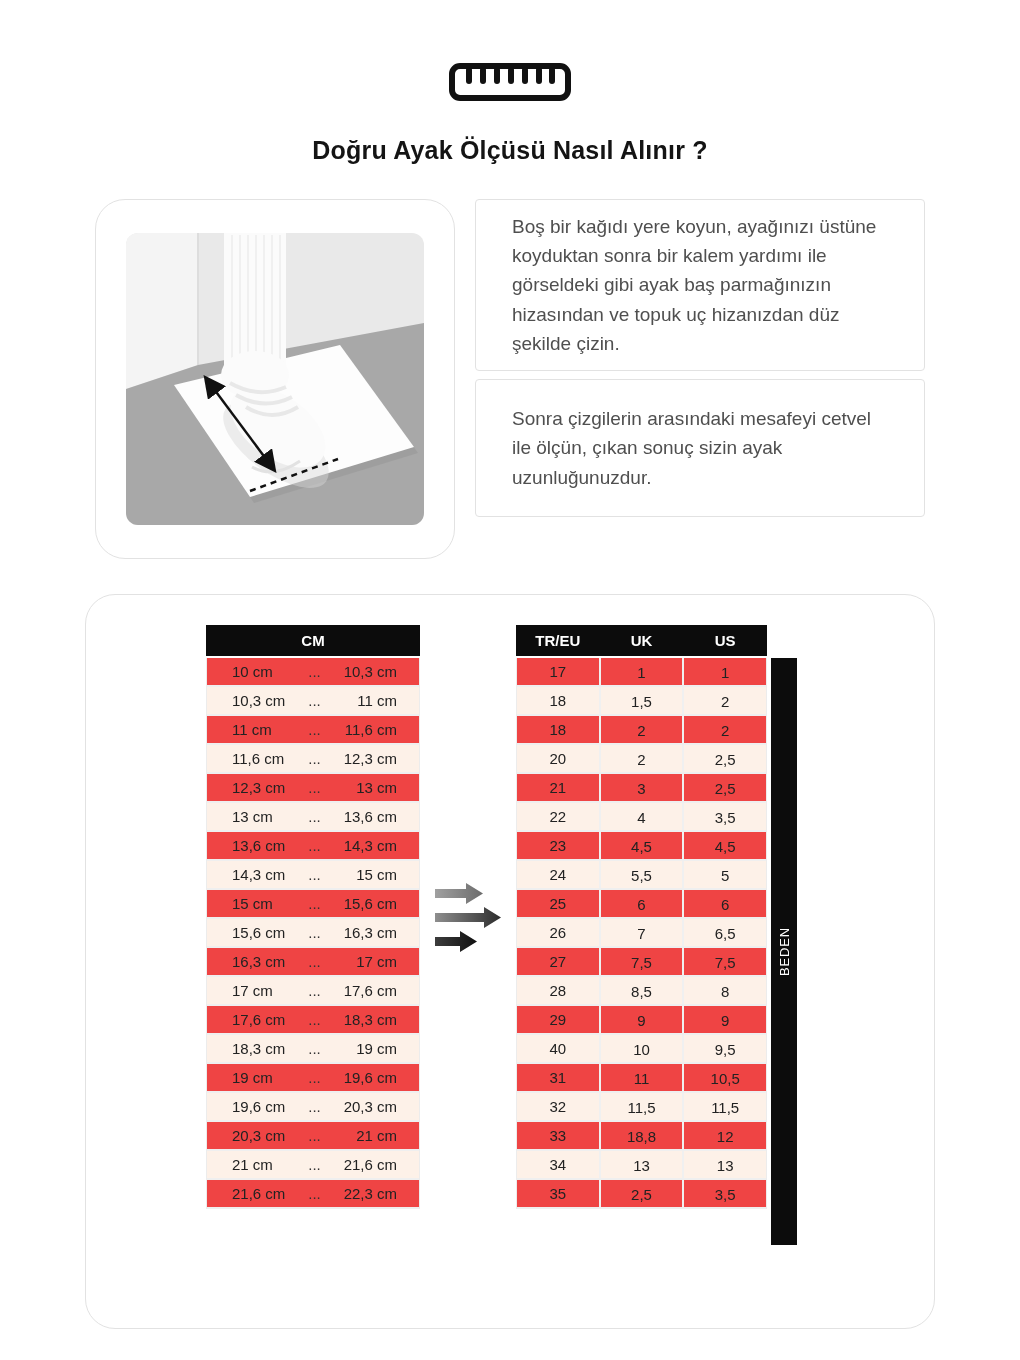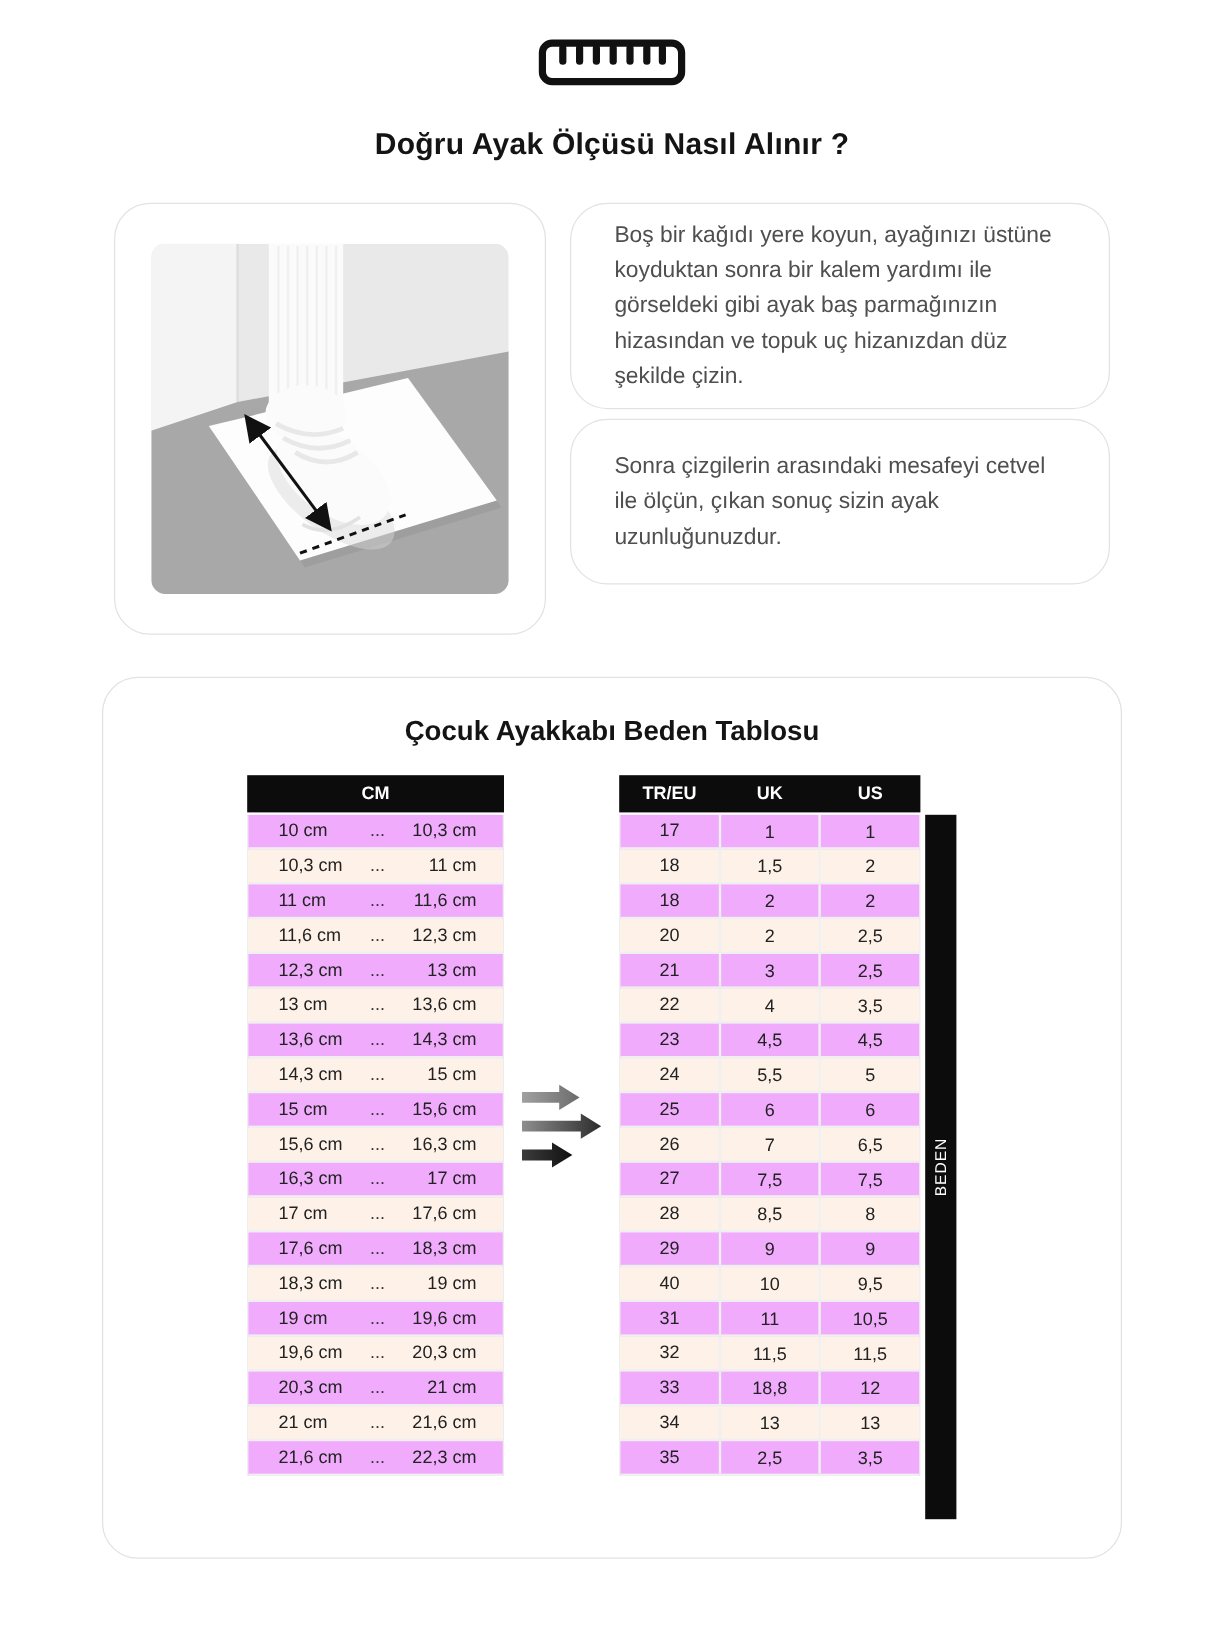--- a/index.html
+++ b/index.html
@@ -7,21 +7,21 @@
   body {
     width:1020px; height:1360px;
     font-family:"Liberation Sans", sans-serif;
     color:#1d1d1d;
     overflow:hidden;
   }
   .page { position:relative; width:1020px; height:1360px; }
   .content { width:850px; margin:0 auto; }
 
   
-  .top-header { padding-top:32px; text-align:center; }
+  .top-header { padding-top:62px; text-align:center; }
   .ruler-wrap { display:flex; justify-content:center; }
   .page-title {
     margin-top:34px;
     font-size:25px; font-weight:bold; color:#141414;
     letter-spacing:0.2px;
   }
 
   
   .instructions {
     margin-top:34px;
@@ -31,21 +31,21 @@
   .photo-card {
     flex:0 0 360px; height:360px;
     border:1px solid var(--card-border,#e2e2e2);
     border-radius:30px;
     display:flex; align-items:center; justify-content:center;
   }
   .photo-clip { width:298px; height:292px; border-radius:12px; overflow:hidden; }
   .text-col { flex:1; display:flex; flex-direction:column; gap:8px; }
   .text-card {
     border:1px solid var(--card-border,#e2e2e2);
-    border-radius:31px;
+    border-radius:4px;
     display:flex; align-items:center;
     padding:0 36px;
   }
   .text-card.first { height:172px; }
   .text-card.second { height:138px; }
   .text-card p {
     font-size:19px; line-height:1.53;
     color:var(--text-muted,#4f4f4f);
   }
 
@@ -74,21 +74,21 @@
   .thead.cm-head { justify-content:center; }
   .tbody {
     margin-top:2px;
     border-left:1px solid #ececec;
     border-right:1px solid #ececec;
   }
   .trow {
     display:flex; align-items:center;
     height:29px;
     border-bottom:2px solid #efefef;
-    background:#f0abfc;
+    background:#ef4444;
     font-size:15px; color:#222222;
   }
   .trow.alt { background:var(--row-alt,#fdf1e8); }
 
   .cm-table { width:214px; }
   .cm-row .cell-from { flex:1; text-align:left; padding-left:25px; }
   .cm-row .cell-dots { width:36px; text-align:center; color:#333; }
   .cm-row .cell-to { flex:1; text-align:right; padding-right:22px; }
 
   .gap-arrows { width:96px; display:flex; justify-content:center; }
@@ -189,21 +189,20 @@
         <div class="text-card first">
           <p>Boş bir kağıdı yere koyun, ayağınızı üstüne koyduktan sonra bir kalem yardımı ile görseldeki gibi ayak baş parmağınızın hizasından ve topuk uç hizanızdan düz şekilde çizin.</p>
         </div>
         <div class="text-card second">
           <p>Sonra çizgilerin arasındaki mesafeyi cetvel ile ölçün, çıkan sonuç sizin ayak uzunluğunuzdur.</p>
         </div>
       </div>
     </div>
 
     <div class="size-card">
-      <h2 class="size-title">Çocuk Ayakkabı Beden Tablosu</h2>
 
       <div class="tables">
 
         <div class="cm-table">
           <div class="thead cm-head">CM</div>
           <div class="tbody">
               <div class="trow cm-row">
                 <span class="cell-from">10 cm</span>
                 <span class="cell-dots">...</span>
                 <span class="cell-to">10,3 cm</span>

